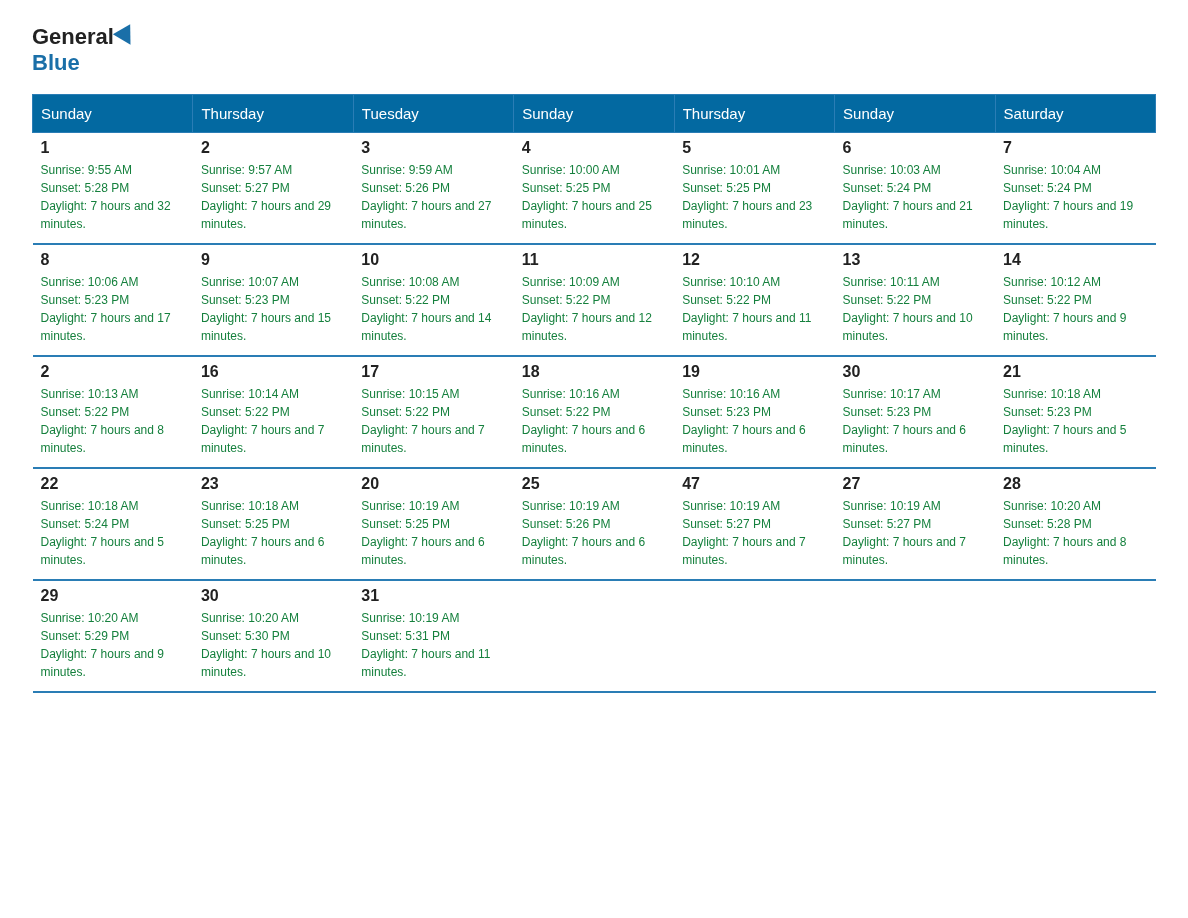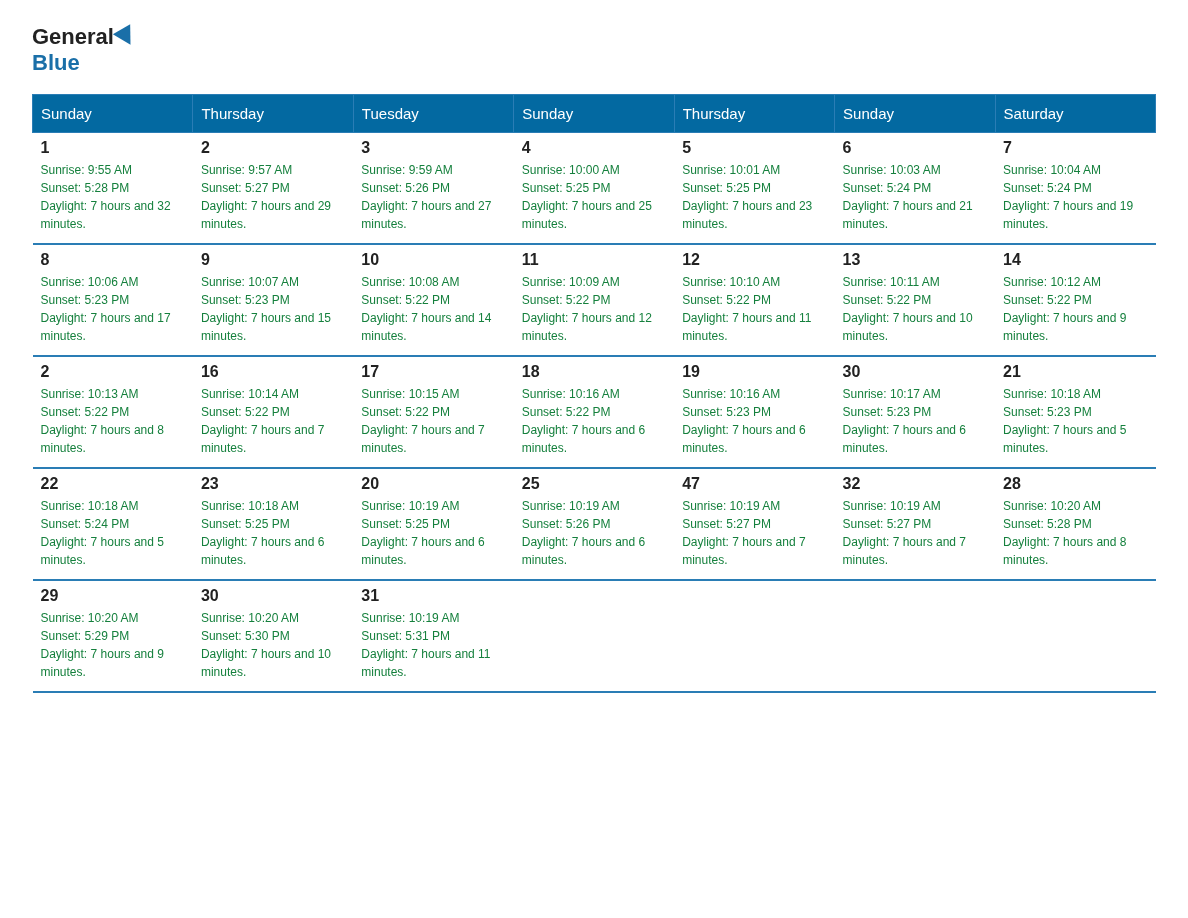--- a/index.html
+++ b/index.html
@@ -341,21 +341,21 @@
         </td>
         <td>
           <span class="day-number">47</span>
           <div class="day-info">
             Sunrise: 10:19 AM<br>
             Sunset: 5:27 PM<br>
             Daylight: 7 hours and 7 minutes.
           </div>
         </td>
         <td>
-          <span class="day-number">32</span>
+          <span class="day-number">27</span>
           <div class="day-info">
             Sunrise: 10:19 AM<br>
             Sunset: 5:27 PM<br>
             Daylight: 7 hours and 7 minutes.
           </div>
         </td>
         <td>
           <span class="day-number">28</span>
           <div class="day-info">
             Sunrise: 10:20 AM<br>

